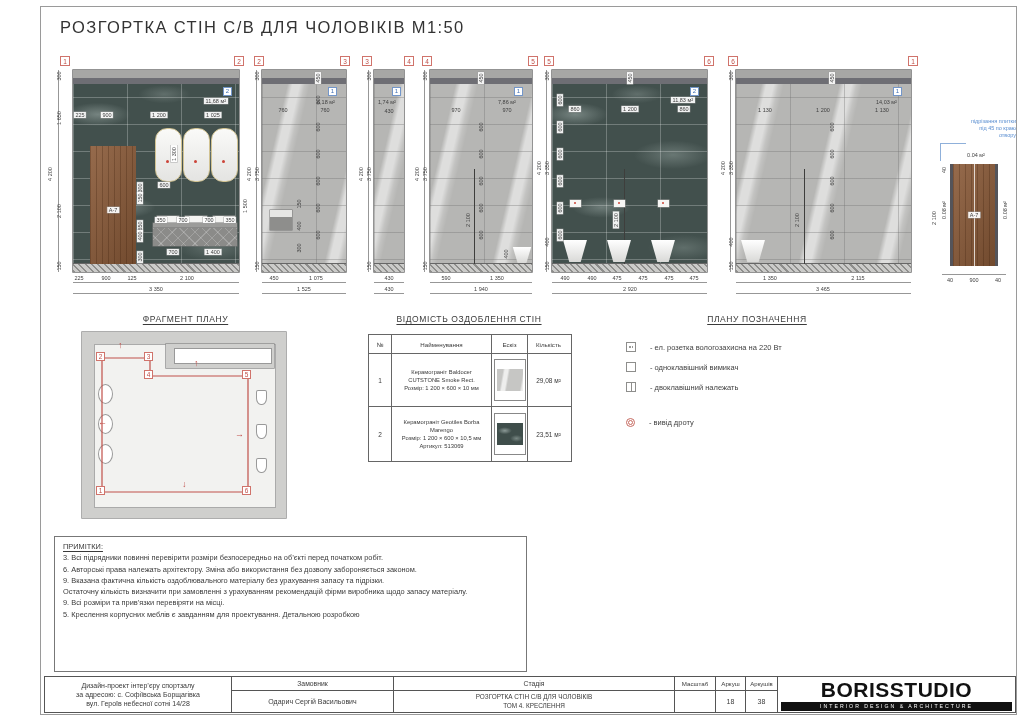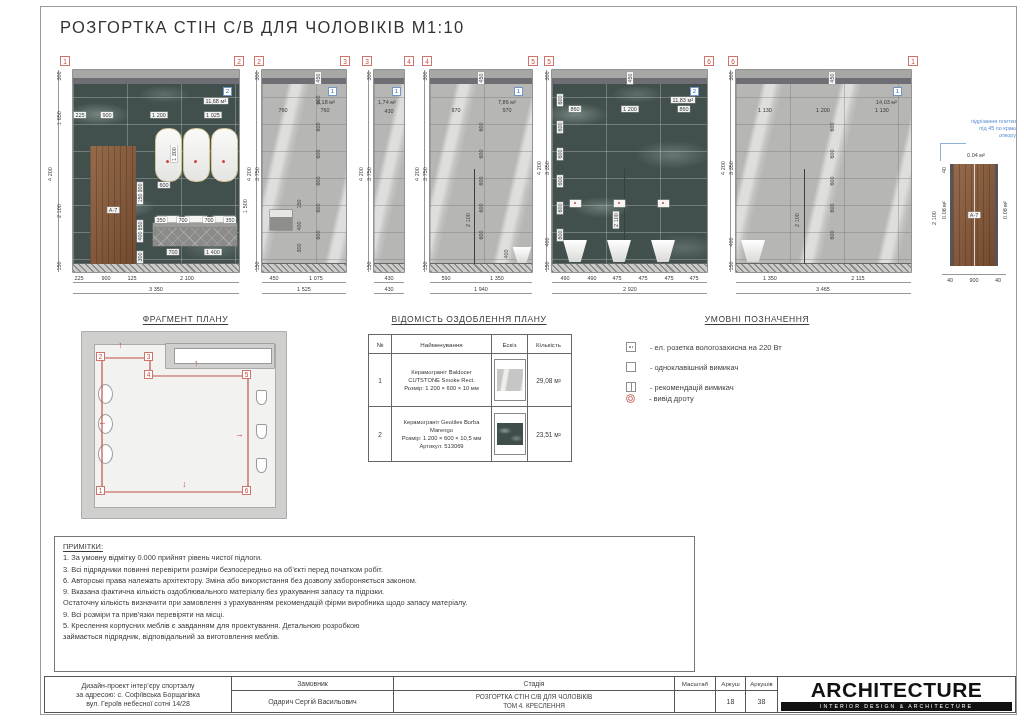--- a/index.html
+++ b/index.html
@@ -84,21 +84,21 @@
   .tb-val{flex:1;display:flex;flex-direction:column;align-items:center;justify-content:center;font-size:7px;text-align:center}
   .logo-big{font-size:21px;font-weight:800;letter-spacing:.5px;color:#111;text-align:center;line-height:1.05;margin-top:1px}
   .logo-bar{height:9px;background:#111;color:#fff;font-size:5.2px;letter-spacing:2px;text-align:center;line-height:9px;margin:0 3px}
   .dnote{position:absolute;font-size:5.5px;color:#5b8fd1;text-align:right;line-height:1.3;z-index:4}
 </style>
 </head>
 <body>
 
 <div class="sheet">
   <div class="frame"></div>
-  <div class="main-title">РОЗГОРТКА СТІН С/В ДЛЯ ЧОЛОВІКІВ М1:10</div>
+  <div class="main-title">РОЗГОРТКА СТІН С/В ДЛЯ ЧОЛОВІКІВ М1:50</div>
 
   <div class="elev" style="left:48px;width:212px">
     <div class="rmark" style="left:12px;top:0">1</div>
     <div class="rmark" style="left:186px;top:0">2</div>
     <div class="vline" style="left:10px;top:14px;height:202px"></div>
     <div class="d rot" style="left:11px;top:20px">300</div>
     <div class="d rot" style="left:11px;top:62px">1 650</div>
     <div class="d rot" style="left:11px;top:155px">2 100</div>
     <div class="d rot" style="left:11px;top:210px">150</div>
     <div class="d rot" style="left:2px;top:118px">4 200</div>
@@ -368,21 +368,21 @@
     <span class="arrow" style="left:104px;top:166px">↓</span>
     <div class="wc" style="left:20px;top:70px"></div>
     <div class="wc" style="left:20px;top:100px"></div>
     <div class="wc" style="left:20px;top:130px"></div>
     <div class="ur" style="left:178px;top:76px"></div>
     <div class="ur" style="left:178px;top:110px"></div>
     <div class="ur" style="left:178px;top:144px"></div>
   </div>
 
   <div style="position:absolute;left:366px;top:314px;width:206px">
-    <div class="sec-title" style="left:0;top:0;width:206px">ВІДОМІСТЬ ОЗДОБЛЕННЯ ПЛАНУ</div>
+    <div class="sec-title" style="left:0;top:0;width:206px">ВІДОМІСТЬ ОЗДОБЛЕННЯ СТІН</div>
     <div class="ftab" style="left:2px;top:20px;width:202px">
       <div class="frow" style="height:18px">
         <div class="fc" style="width:22px;font-size:6.2px">№</div>
         <div class="fc" style="width:100px;font-size:6.2px">Найменування</div>
         <div class="fc" style="width:36px;font-size:6.2px">Ескіз</div>
         <div class="fc" style="width:42px;font-size:6.2px">Кількість</div>
       </div>
       <div class="frow" style="height:52px">
         <div class="fc" style="width:22px;font-size:6.5px">1</div>
         <div class="fc fname" style="width:100px">
@@ -409,56 +409,54 @@
           <div class="swatch">
               <div class="sw-in sw-marble"></div>
             </div>
         </div>
         <div class="fc" style="width:42px;font-size:6.5px">23,51 м²</div>
       </div>
     </div>
   </div>
 
   <div style="position:absolute;left:612px;top:314px;width:292px">
-    <div class="sec-title" style="left:20px;top:0;width:250px">УМОВНІ ПОЗНАЧЕННЯ</div>
+    <div class="sec-title" style="left:20px;top:0;width:250px">ПЛАНУ ПОЗНАЧЕННЯ</div>
     <div class="litem" style="left:14px;top:28px">
       <span class="ic-sq">
           <span class="icdot"></span>
           <span class="icdot"></span>
         </span>
       <span class="llabel">- ел. розетка вологозахисна на 220 Вт</span>
     </div>
     <div class="litem" style="left:14px;top:48px">
       <span class="ic-sq"></span>
       <span class="llabel">- одноклавішний вимикач</span>
     </div>
     <div class="litem" style="left:14px;top:68px">
       <span class="ic-sq">
           <span class="icbar"></span>
         </span>
-      <span class="llabel">- рекомендацій вимикач</span>
-    </div>
-    <div class="litem" style="left:14px;top:80px">
+      <span class="llabel">- двоклавішний належать</span>
+    </div>
+    <div class="litem" style="left:14px;top:104px">
       <span class="ic-wire">
           <span></span>
         </span>
       <span class="llabel">- вивід дроту</span>
     </div>
   </div>
 
-  <div class="notes" style="left:54px;top:536px;width:641px;height:136px">
+  <div class="notes" style="left:54px;top:536px;width:473px;height:136px">
     <div class="nt">ПРИМІТКИ:</div>
-    <div>1. За умовну відмітку 0.000 прийнят рівень чистої підлоги.</div>
     <div>3. Всі підрядники повинні перевірити розміри безпосередньо на об’єкті перед початком робіт.</div>
     <div>6. Авторські права належать архітектору. Зміна або використання без дозволу забороняється законом.</div>
     <div>9. Вказана фактична кількість оздоблювального матеріалу без урахування запасу та підрізки.</div>
     <div>Остаточну кількість визначити при замовленні з урахуванням рекомендацій фірми виробника щодо запасу матеріалу.</div>
     <div>9. Всі розміри та прив’язки перевіряти на місці.</div>
     <div>5. Креслення корпусних меблів є завданням для проектування. Детальною розробкою</div>
-    <div>займається підрядник, відповідальний за виготовлення меблів.</div>
   </div>
 
   <div class="tb" style="left:44px;top:676px;width:972px;height:37px">
     <div class="tbc" style="width:186px">
       <div class="tb-val" style="font-size:7px;line-height:1.3">
         <div>Дизайн-проект інтер’єру спортзалу</div>
         <div>за адресою: с. Софіївська Борщагівка</div>
         <div>вул. Героїв небесної сотні 14/28</div>
       </div>
     </div>
@@ -479,17 +477,17 @@
     </div>
     <div class="tbc" style="width:30px">
       <div class="tb-head" style="font-size:6.2px">Аркуш</div>
       <div class="tb-val">18</div>
     </div>
     <div class="tbc" style="width:32px">
       <div class="tb-head" style="font-size:6px">Аркушів</div>
       <div class="tb-val">38</div>
     </div>
     <div class="tbc" style="flex:1;justify-content:center">
-      <div class="logo-big">ARCHITECTURE</div>
+      <div class="logo-big">BORISSTUDIO</div>
       <div class="logo-bar">INTERIOR DESIGN &amp; ARCHITECTURE</div>
     </div>
   </div>
 </div>
 
 </body></html>

